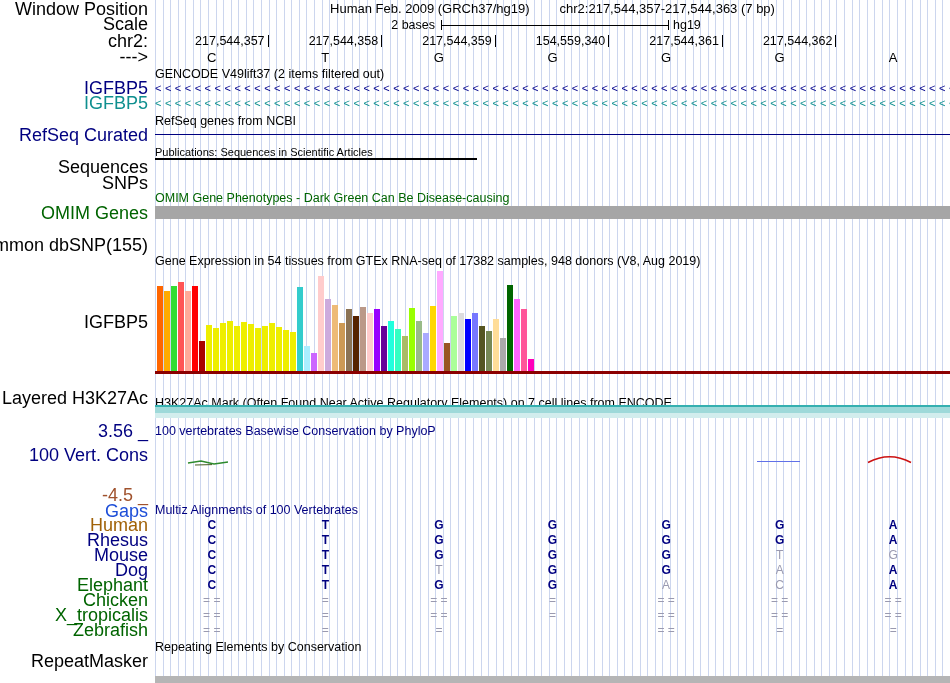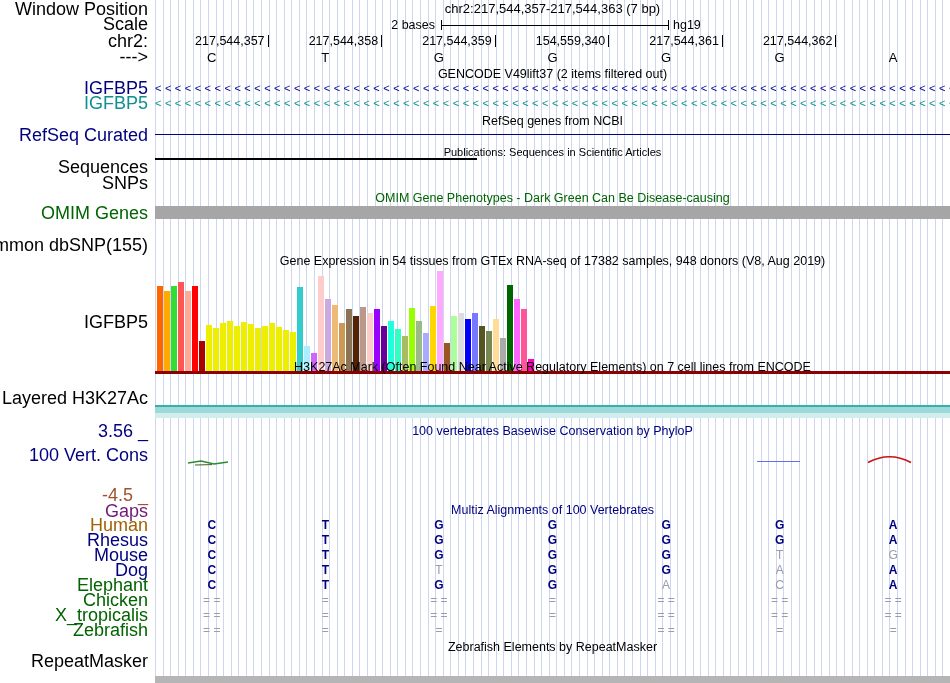--- a/index.html
+++ b/index.html
@@ -1,36 +1,36 @@
 <!DOCTYPE html>
 <html><head>
 <meta charset="utf-8">
 <style>
   html,body{margin:0;padding:0;background:#fff;}
   .screen{position:relative;width:950px;height:683px;background:#fff;overflow:hidden;
           font-family:"Liberation Sans",sans-serif;color:#000;}
   .labels{position:absolute;left:0;top:0;width:152px;height:100%;background:#fff;z-index:5;}
   .tlabel{position:absolute;right:4px;font-size:18px;white-space:nowrap;line-height:14px;}
   .navy{color:#000080;} .teal{color:#0F8F8F;} .green{color:#006400;}
-  .rust{color:#A0522D;} .orange{color:#701a75;} .black{color:#000;}
+  .rust{color:#A0522D;} .orange{color:#1d4ed8;} .black{color:#000;}
   .tracks{position:absolute;left:155px;top:0;width:795px;height:683px;
           background-image:repeating-linear-gradient(90deg,#ccd6ee 0px,#ccd6ee 1px,transparent 1px,transparent 7.571px);}
   .header-row{position:absolute;top:1px;left:0;width:100%;display:flex;justify-content:center;gap:30px;font-size:13px;line-height:15px;}
   .scale-row{position:absolute;top:17px;left:4px;width:100%;height:15px;}
   .scale-left{position:absolute;left:0;top:1px;width:276px;text-align:right;font-size:12.5px;}
   .scale-bracket{position:absolute;left:282px;top:3px;width:226px;height:10px;
                  border-left:1px solid #000;border-right:1px solid #000;
                  background:linear-gradient(#000,#000) center/100% 1px no-repeat;}
   .scale-right{position:absolute;left:514px;top:1px;font-size:12.5px;}
   .ruler-row{position:absolute;top:33px;left:0;width:100%;height:15px;}
   .tick{position:absolute;top:2px;width:1px;height:12px;background:#000;}
   .coord{position:absolute;top:1px;font-size:12.5px;transform:translateX(-100%);white-space:nowrap;}
   .base-row{position:absolute;top:50px;left:0;width:100%;height:14px;}
   .base{position:absolute;top:0;transform:translateX(-50%);font-size:13px;}
-  .ctitle{position:absolute;left:0;width:100%;text-align:center;font-size:12.5px;line-height:14px;}
+  .ctitle{position:absolute;left:0;width:100%;text-align:left;font-size:12.5px;line-height:14px;}
   .ctitle.small{font-size:11px;}
   .arrow-row{position:absolute;left:0;width:100%;height:13px;overflow:hidden;white-space:nowrap;
              font-size:11px;line-height:13px;letter-spacing:3.5px;}
   .navy-arrows{color:#00008B;} .teal-arrows{color:#0F9090;}
   .hline{position:absolute;left:0;width:100%;height:1px;}
   .band{position:absolute;left:0;width:100%;}
   .h3k-band{background:linear-gradient(180deg,#35B0B0 0px,#35B0B0 2px,#9ED9D9 2px,#9ED9D9 8px,#D2EDED 8px,#D2EDED 13px);}
   #gtex-chart{position:absolute;left:0;top:270px;width:100%;height:101px;}
   .gbar{position:absolute;bottom:0;width:6px;}
   .phylop-svg{position:absolute;left:0;top:440px;width:795px;height:40px;}
@@ -70,20 +70,21 @@
         <div class="tlabel" style="top: 593px; color: rgb(0, 100, 0); margin-left: 20px;">Chicken</div>
         <div class="tlabel" style="top: 608px; color: rgb(0, 100, 0);">X_tropicalis</div>
         <div class="tlabel" style="top: 623px; color: rgb(0, 100, 0);">Zebrafish</div>
       </div>
     <div class="tlabel black" style="top:654px">RepeatMasker</div>
   </div>
 
   <div class="tracks">
 
     <div class="header-row">
+      <span>Human Feb. 2009 (GRCh37/hg19)</span>
       <span>chr2:217,544,357-217,544,363 (7 bp)</span>
     </div>
 
     <div class="scale-row">
       <span class="scale-left">2 bases</span>
       <div class="scale-bracket"></div>
       <span class="scale-right">hg19</span>
     </div>
 
     <div id="ruler" class="ruler-row">
@@ -176,21 +177,21 @@
         <div class="gbar" style="left: 331px; height: 40px; background: rgb(119, 136, 85);"></div>
         <div class="gbar" style="left: 338px; height: 52px; background: rgb(255, 221, 153);"></div>
         <div class="gbar" style="left: 345px; height: 33px; background: rgb(170, 170, 170);"></div>
         <div class="gbar" style="left: 352px; height: 86px; background: rgb(0, 102, 0);"></div>
         <div class="gbar" style="left: 359px; height: 72px; background: rgb(255, 102, 255);"></div>
         <div class="gbar" style="left: 366px; height: 62px; background: rgb(255, 85, 153);"></div>
         <div class="gbar" style="left: 373px; height: 12px; background: rgb(255, 0, 187);"></div>
       </div>
     <div class="band" style="top:371px;height:3px;background:#8B0000"></div>
 
-    <div class="ctitle" style="top:360px">H3K27Ac Mark (Often Found Near Active Regulatory Elements) on 7 cell lines from ENCODE</div>
+    <div class="ctitle" style="top:396px">H3K27Ac Mark (Often Found Near Active Regulatory Elements) on 7 cell lines from ENCODE</div>
     <div class="band h3k-band" style="top:405px;height:13px"></div>
 
     <div class="ctitle" style="top:424px;color:#000080">100 vertebrates Basewise Conservation by PhyloP</div>
     <svg class="phylop-svg" viewBox="0 0 795 40">
       <path d="M33 23 L46 21 L59 24 L73 22" fill="none" stroke="#2E8B2E" stroke-width="1.5"></path>
       <path d="M40 25 L57 24.6" fill="none" stroke="#445C22" stroke-width="1"></path>
       <path d="M602 21.5 L645 21.5" fill="none" stroke="#6070E8" stroke-width="1.2"></path>
       <path d="M713 22.5 Q734.5 11 756 22.5" fill="none" stroke="#CC1111" stroke-width="1.5"></path>
     </svg>
 
@@ -246,17 +247,17 @@
         <span class="abase dim" style="left: 624.643px; top: 608px;">= =</span>
         <span class="abase dim" style="left: 738.214px; top: 608px;">= =</span>
         <span class="abase dim" style="left: 56.7857px; top: 623px;">= =</span>
         <span class="abase dim" style="left: 170.357px; top: 623px;">=</span>
         <span class="abase dim" style="left: 283.929px; top: 623px;">=</span>
         <span class="abase dim" style="left: 511.071px; top: 623px;">= =</span>
         <span class="abase dim" style="left: 624.643px; top: 623px;">=</span>
         <span class="abase dim" style="left: 738.214px; top: 623px;">=</span>
       </div>
 
-    <div class="ctitle" style="top:640px">Zebrafish Elements by RepeatMasker</div>
+    <div class="ctitle" style="top:640px">Repeating Elements by Conservation</div>
     <div class="band" style="top:676px;height:7px;background:#B5B5B5"></div>
 
   </div>
 </div>
 
 </body></html>

